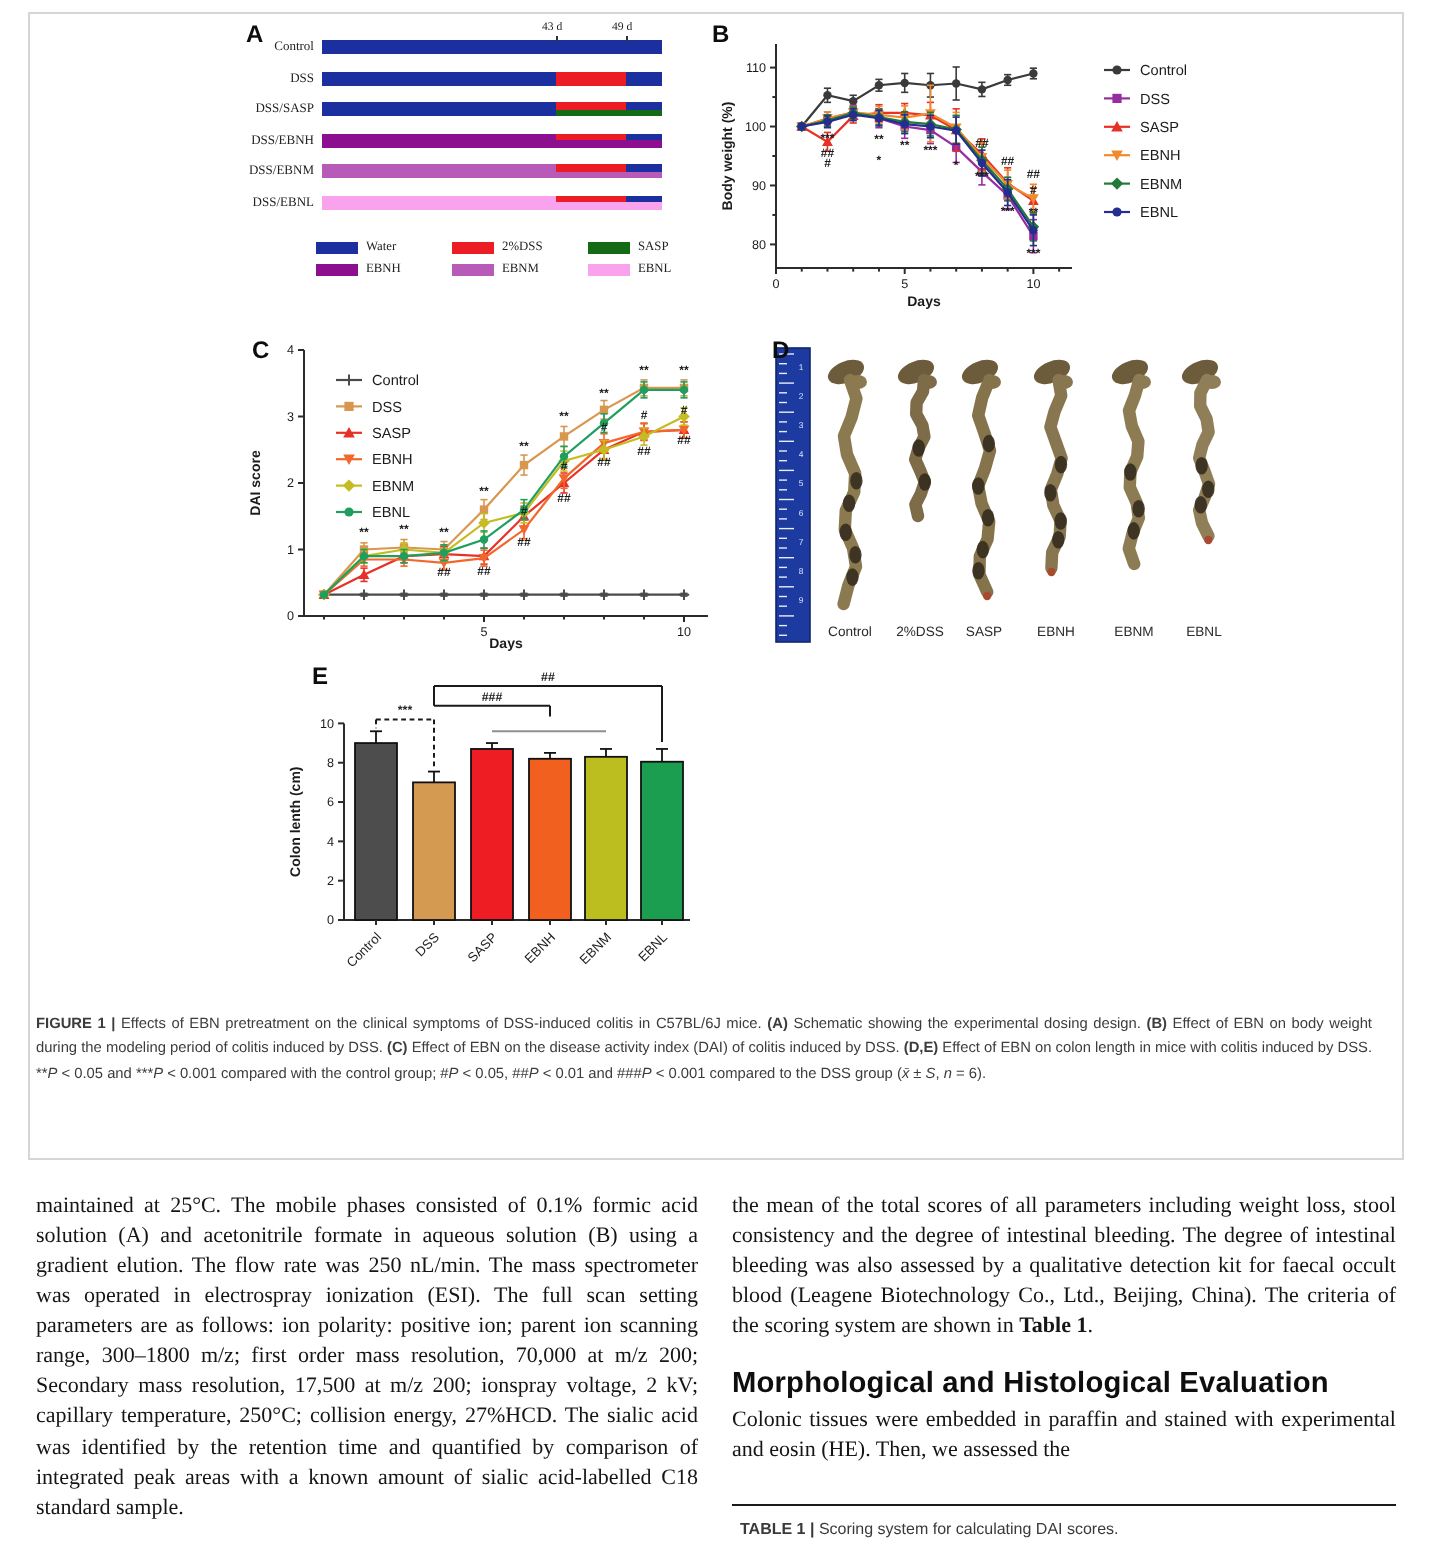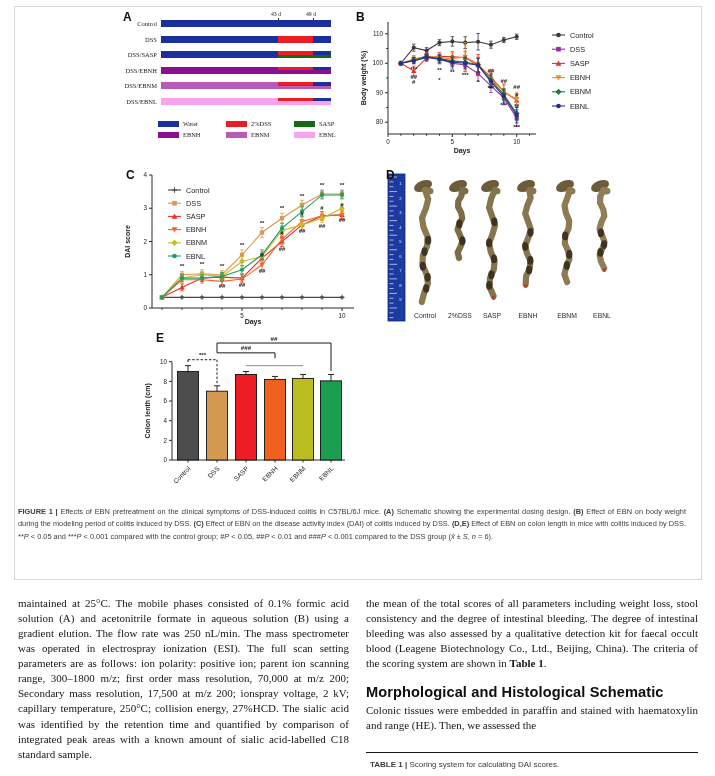--- a/index.html
+++ b/index.html
@@ -1038,22 +1038,22 @@
     </svg>
 
   <p class="caption"><span style="font-weight: bold;">FIGURE 1 | </span><span>Effects of EBN pretreatment on the clinical symptoms of DSS-induced colitis in C57BL/6J mice. </span><span style="font-weight: bold;">(A)</span><span> Schematic showing the experimental dosing design. </span><span style="font-weight: bold;">(B)</span><span> Effect of EBN on body weight during the modeling period of colitis induced by DSS. </span><span style="font-weight: bold;">(C)</span><span> Effect of EBN on the disease activity index (DAI) of colitis induced by DSS. </span><span style="font-weight: bold;">(D,E)</span><span> Effect of EBN on colon length in mice with colitis induced by DSS. **</span><span style="font-style: italic;">P</span><span> &lt; 0.05 and ***</span><span style="font-style: italic;">P</span><span> &lt; 0.001 compared with the control group; #</span><span style="font-style: italic;">P</span><span> &lt; 0.05, ##</span><span style="font-style: italic;">P</span><span> &lt; 0.01 and ###</span><span style="font-style: italic;">P</span><span> &lt; 0.001 compared to the DSS group (</span><span style="font-style: italic;">x̄ ± S</span><span>, </span><span style="font-style: italic;">n</span><span> = 6).</span></p>
 
   <div class="colL">
     <p class="bodyp">maintained at 25°C. The mobile phases consisted of 0.1% formic acid solution (A) and acetonitrile formate in aqueous solution (B) using a gradient elution. The flow rate was 250 nL/min. The mass spectrometer was operated in electrospray ionization (ESI). The full scan setting parameters are as follows: ion polarity: positive ion; parent ion scanning range, 300–1800 m/z; first order mass resolution, 70,000 at m/z 200; Secondary mass resolution, 17,500 at m/z 200; ionspray voltage, 2 kV; capillary temperature, 250°C; collision energy, 27%HCD. The sialic acid was identified by the retention time and quantified by comparison of integrated peak areas with a known amount of sialic acid-labelled C18 standard sample.</p>
   </div>
 
   <div class="colR">
     <p class="bodyp"><span>the mean of the total scores of all parameters including weight loss, stool consistency and the degree of intestinal bleeding. The degree of intestinal bleeding was also assessed by a qualitative detection kit for faecal occult blood (Leagene Biotechnology Co., Ltd., Beijing, China). The criteria of the scoring system are shown in </span><span style="font-weight: bold;">Table 1</span><span>.</span></p>
-    <h2 class="bheading">Morphological and Histological Schematic</h2>
-    <p class="bodyp">Colonic tissues were embedded in paraffin and stained with haematoxylin and range (HE). Then, we assessed the</p>
+    <h2 class="bheading">Morphological and Histological Evaluation</h2>
+    <p class="bodyp">Colonic tissues were embedded in paraffin and stained with experimental and eosin (HE). Then, we assessed the</p>
   </div>
 
   <div class="table-note">
     <div class="tnote-rule"></div>
     <p class="tnote"><span style="font-weight: bold;">TABLE 1 | </span><span>Scoring system for calculating DAI scores.</span></p>
   </div>
 
 </div>
 
 </body></html>

